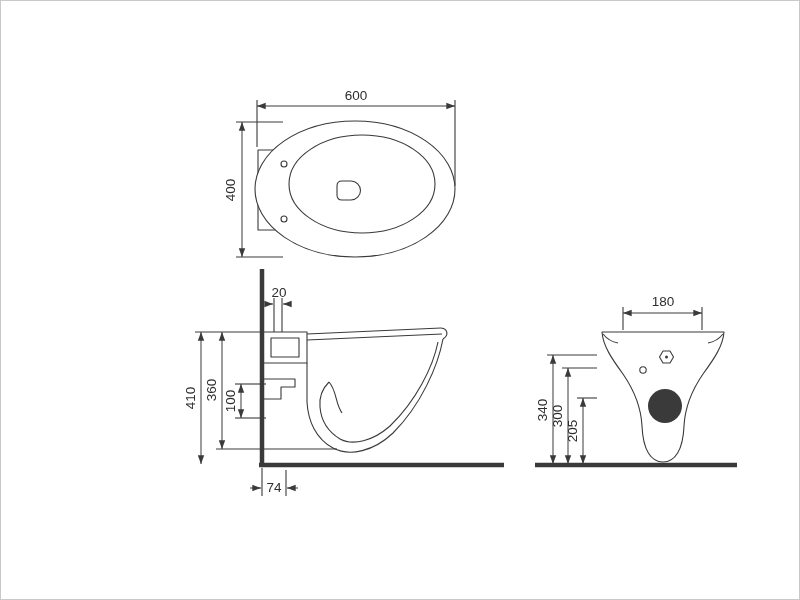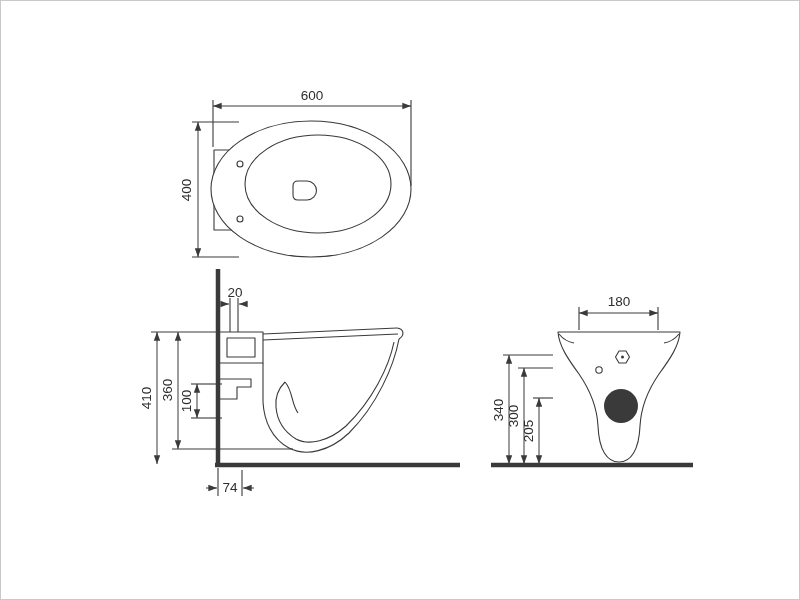--- a/index.html
+++ b/index.html
@@ -1,18 +1,18 @@
 <!DOCTYPE html>
 <html style="--line: #3a3a3a; --bg: #ffffff; --frame: #c9c9c9;"><head>
 <meta charset="utf-8">
 <style>
   :root{ --line:#3a3a3a; --bg:#ffffff; --frame:#c9c9c9; }
   html,body{margin:0;padding:0;background:#fff;}
   .canvas{position:relative;width:800px;height:600px;box-sizing:border-box;
-          border:1px solid var(--frame);background:var(--bg);overflow:hidden;}
+          border:1px solid var(--frame);background:var(--bg);overflow:hidden;padding-left:44px;}
   svg{display:block;}
   .ln{stroke:var(--line);stroke-width:1.1;fill:none;stroke-linejoin:round;}
   .thick{stroke:var(--line);stroke-width:4.5;fill:none;}
   .dim{stroke:var(--line);stroke-width:1;fill:none;}
   .fillwhite{fill:#ffffff;}
   .solid{fill:var(--line);stroke:none;}
   .txt{font-family:"Liberation Sans",sans-serif;font-size:13.5px;fill:#2d2d2d;}
 </style>
 </head>
 <body>

